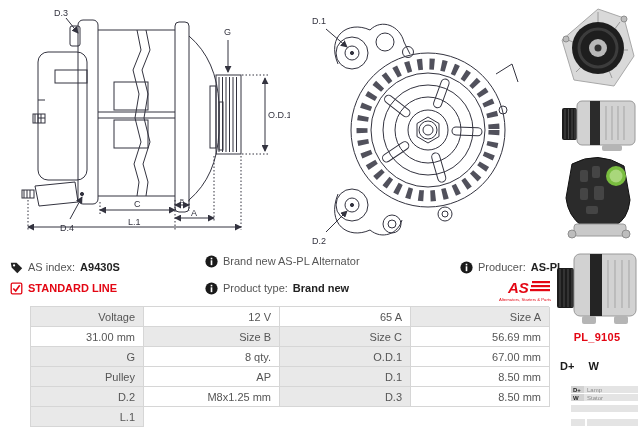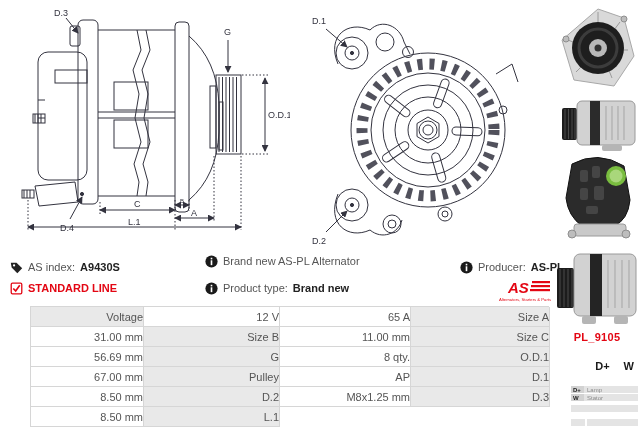--- a/index.html
+++ b/index.html
@@ -16,28 +16,28 @@
   .info-item { position:absolute; display:flex; gap:5px; font-size:11px; color:#555; white-space:nowrap; }
   .info-item b { color:#222; }
   .red-bold { color:#e30613; font-weight:bold; }
   .ico { width:13px; height:13px; flex:0 0 auto; }
 
   
   #spec-table { position:absolute; left:30px; top:306px; width:519px;
      display:grid; grid-template-columns:113px 136px 131px 139px; grid-auto-rows:20px;
      border-top:1px solid #d6d6d6; border-left:1px solid #d6d6d6; font-size:11px; color:#555; }
   #spec-table > div { border-right:1px solid #d6d6d6; border-bottom:1px solid #d6d6d6;
-     display:flex; align-items:center; justify-content:flex-end; padding-right:0; background:#fff; }
+     display:flex; align-items:center; justify-content:flex-end; padding-right:8px; background:#fff; }
   #spec-table > div.lbl { background:#e9e9e9; }
 
   
   .side-photo { position:absolute; }
   #part-code { position:absolute; left:553px; top:331px; width:88px; text-align:center;
      color:#e30613; font-weight:bold; font-size:11px; letter-spacing:.3px; }
-  #terminals { position:absolute; left:553px; top:360px; width:88px; text-align:right;
+  #terminals { position:absolute; left:553px; top:360px; width:88px; text-align:left;
      color:#1a1a1a; font-weight:bold; font-size:11px; }
   #terminals span { margin:0 7px; }
   #legend { position:absolute; left:571px; top:386px; width:67px; font-size:6px; }
   .lg-row { display:flex; height:7px; margin-bottom:1px; }
   .lg-key { width:13px; background:#d2d2d2; color:#222; font-weight:bold; display:flex; align-items:center; padding-left:2px; }
   .lg-val { flex:1; background:#e4e4e4; color:#8a8a8a; display:flex; align-items:center; padding-left:3px; }
   .lg-bar { height:7px; background:#e4e4e4; margin-top:4px; }
   .lg-bar2 { display:flex; gap:2px; margin-top:7px; }
   .lg-bar2 i { display:block; height:7px; background:#e4e4e4; }
 
@@ -240,21 +240,20 @@
   </div>
 
   <div id="spec-table">
     <div class="lbl">Voltage</div>
     <div>12 V</div>
     <div>65 A</div>
 
     <div class="lbl">Size A</div>
     <div>31.00 mm</div>
     <div class="lbl">Size B</div>
-    <div>11.00 mm</div>
 
     <div class="lbl">Size C</div>
     <div>56.69 mm</div>
     <div class="lbl">G</div>
     <div>8 qty.</div>
 
     <div class="lbl">O.D.1</div>
     <div>67.00 mm</div>
     <div class="lbl">Pulley</div>
     <div>AP</div>

